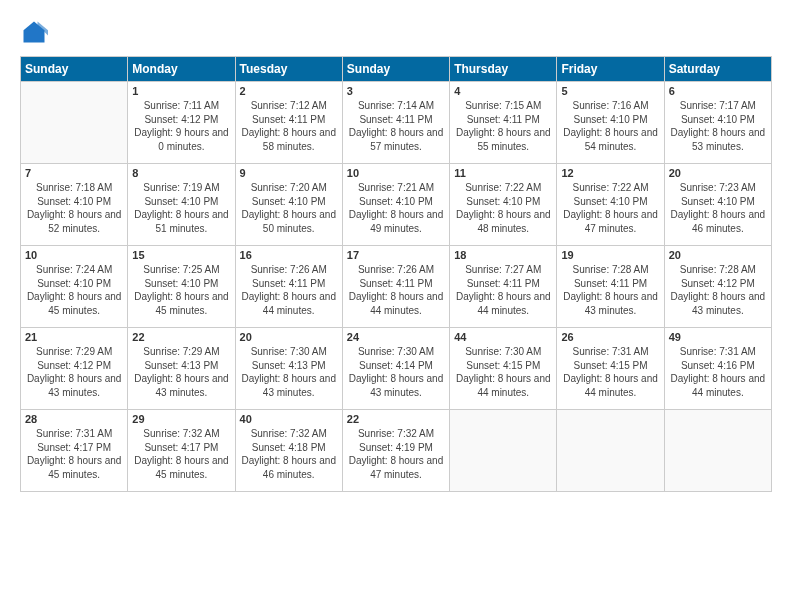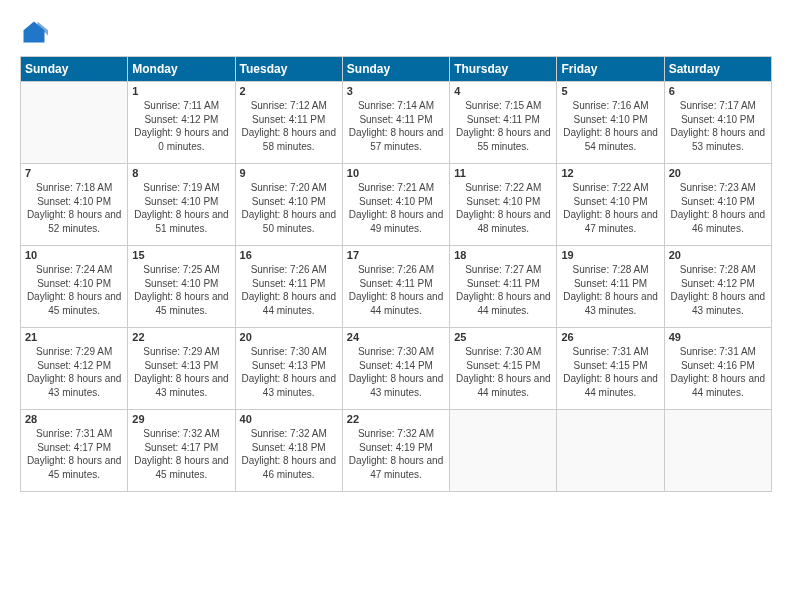--- a/index.html
+++ b/index.html
@@ -230,21 +230,21 @@
           </td>
           <td>
             <span class="day-num">20</span>
             <div class="day-info">Sunrise: 7:30 AM<br>Sunset: 4:13 PM<br>Daylight: 8 hours and 43 minutes.</div>
           </td>
           <td>
             <span class="day-num">24</span>
             <div class="day-info">Sunrise: 7:30 AM<br>Sunset: 4:14 PM<br>Daylight: 8 hours and 43 minutes.</div>
           </td>
           <td>
-            <span class="day-num">25</span>
+            <span class="day-num">44</span>
             <div class="day-info">Sunrise: 7:30 AM<br>Sunset: 4:15 PM<br>Daylight: 8 hours and 44 minutes.</div>
           </td>
           <td>
             <span class="day-num">26</span>
             <div class="day-info">Sunrise: 7:31 AM<br>Sunset: 4:15 PM<br>Daylight: 8 hours and 44 minutes.</div>
           </td>
           <td>
             <span class="day-num">49</span>
             <div class="day-info">Sunrise: 7:31 AM<br>Sunset: 4:16 PM<br>Daylight: 8 hours and 44 minutes.</div>
           </td>

